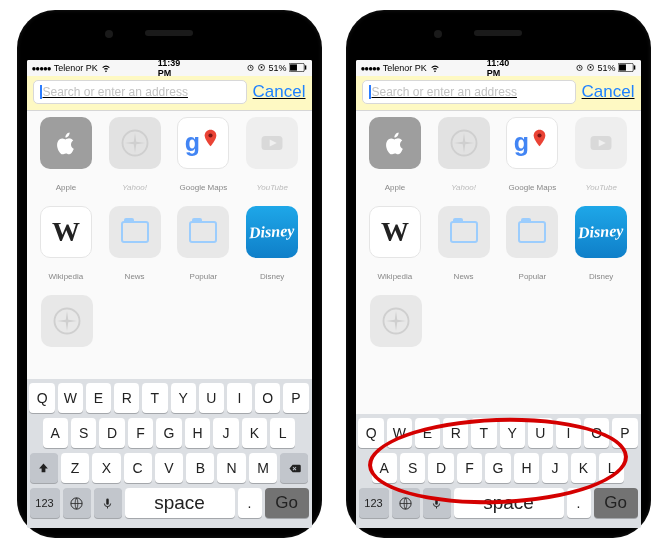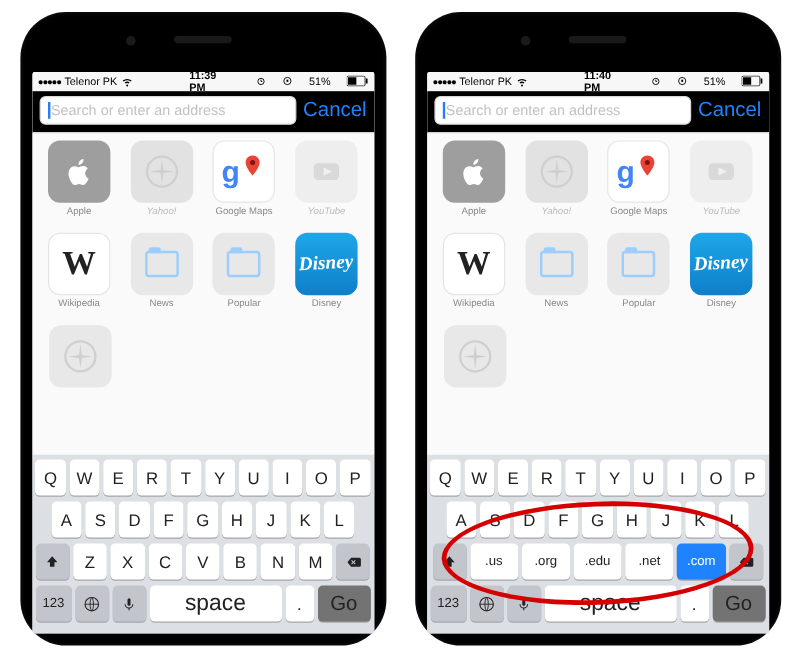--- a/index.html
+++ b/index.html
@@ -60,31 +60,32 @@
     background: #f7f7f7;
     display: flex;
     align-items: center;
     font-size: 9px;
     padding: 0 5px;
     color: #000;
   }
   .sb-left { display:flex; align-items:center; gap:3px; flex:1; }
   .sb-dots { letter-spacing: -1px; font-size:8px; }
   .sb-center { flex:0; font-weight:700; }
-  .sb-right { flex:1; display:flex; justify-content:flex-end; align-items:center; gap:13px; }
+  .sb-right { flex:1; display:flex; justify-content:flex-end; align-items:center; gap:2px; }
   .wifi-icon, .alarm-icon, .lock-icon, .battery-icon { display:inline-flex; }
 
   
   .searchrow {
     display:flex;
     align-items:center;
     padding: 4px 6px 6px 6px;
     gap: 6px;
-    background:#000000;
+    background:#fef9c3;
     border-bottom:1px solid #d6d6d6;
+    text-decoration:underline;
   }
   .searchfield {
     flex:1;
     height:24px;
     background:#fff;
     border:1px solid #d8d8d8;
     border-radius:5px;
     display:flex;
     align-items:center;
     padding:0 6px;
@@ -123,21 +124,21 @@
     width:52px; height:52px;
     border-radius:10px;
     display:flex;
     align-items:center;
     justify-content:center;
     font-size:26px;
     font-weight:700;
     color:#fff;
     background:#eee;
   }
-  .bm .lbl { margin-top:3px; text-align:center; line-height:1.1; min-height:16px;}
+  .bm .lbl { margin-top:15px; text-align:center; line-height:1.1; min-height:16px;}
   .tile.apple { background:#9e9e9e; }
   .tile.yahoo { background:#e2e2e2; color:#bcbcbc; }
   .tile.gmaps { background:#fff; border:1px solid #e5e5e5; position:relative; }
   .tile.youtube { background:#eee; color:#cfcfcf; }
   .tile.wiki { background:#fff; border:1px solid #e5e5e5; color:#222; font-family:"Times New Roman",serif; font-size:28px; }
   .tile.folder { background:#e8e8e8; position:relative; }
   .tile.disney { background: linear-gradient(#1ea7e8,#0f7fc9); font-family:"Brush Script MT",cursive; font-size:16px; }
   .tile.disney span { transform: rotate(-3deg); font-style:italic;}
   .tile.blank { background:#e8e8e8; color:#cfcfcf; }
   .folder-inner {
@@ -564,37 +565,20 @@
           <div class="key">A</div>
           <div class="key">S</div>
           <div class="key">D</div>
           <div class="key">F</div>
           <div class="key">G</div>
           <div class="key">H</div>
           <div class="key">J</div>
           <div class="key">K</div>
           <div class="key">L</div>
         </div>
-        <div class="tld-row">
-          <div class="key fn">
-            <svg viewBox="0 0 24 24">
-                <path fill="#222" d="M12 4l7 8h-4v6h-6v-6H5z"></path>
-              </svg>
-          </div>
-          <div class="tld">.us</div>
-          <div class="tld">.org</div>
-          <div class="tld">.edu</div>
-          <div class="tld">.net</div>
-          <div class="tld active">.com</div>
-          <div class="key fn">
-            <svg viewBox="0 0 24 24">
-                <path fill="#222" d="M20 6H9l-5 6 5 6h11a2 2 0 002-2V8a2 2 0 00-2-2zm-6 9l-2-2-2 2-1-1 2-2-2-2 1-1 2 2 2-2 1 1-2 2 2 2z"></path>
-              </svg>
-          </div>
-        </div>
         <div class="krow">
           <div class="key n123">123</div>
           <div class="key globe">
             <svg viewBox="0 0 24 24">
                 <circle cx="12" cy="12" r="9" fill="none" stroke="#222" stroke-width="1.5"></circle>
                 <path d="M3 12h18M12 3c3 3 3 15 0 18M12 3c-3 3-3 15 0 18" stroke="#222" stroke-width="1.2" fill="none"></path>
               </svg>
           </div>
           <div class="key mic">
             <svg viewBox="0 0 24 24">

